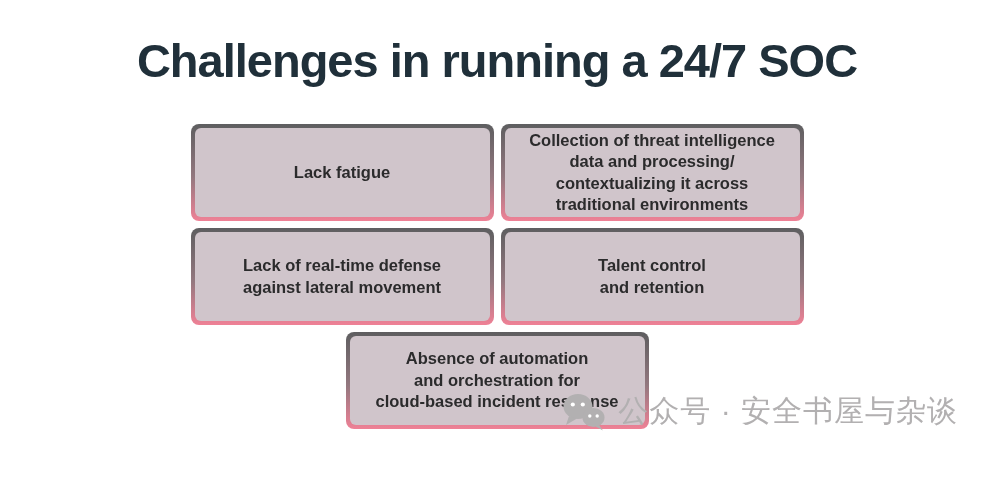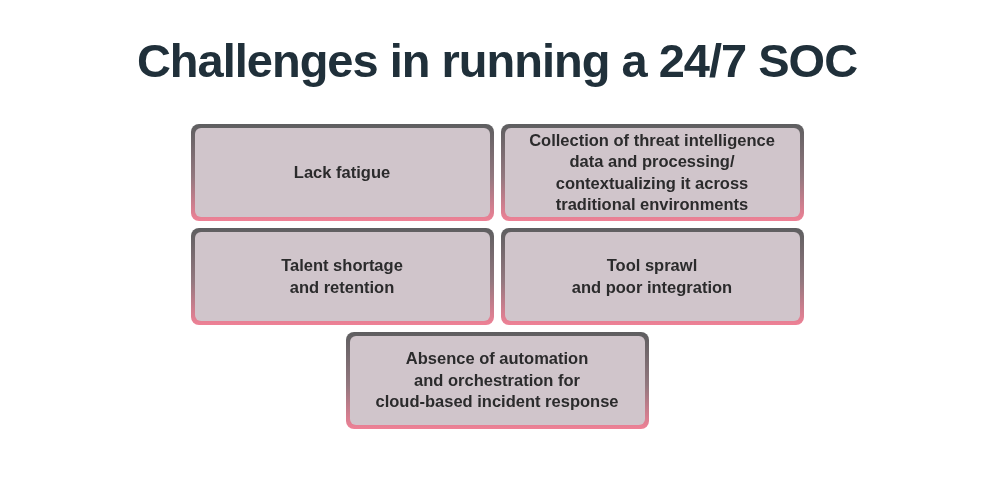--- a/index.html
+++ b/index.html
@@ -97,36 +97,55 @@
           <div class="card-text">Collection of threat intelligence
 data and processing/
 contextualizing it across
 traditional environments</div>
         </div>
       </div>
     </div>
     <div class="row">
       <div class="card">
         <div class="card-inner">
-          <div class="card-text">Talent shortage
-and retention</div>
+          <div class="card-text">Lack of real-time defense
+against lateral movement</div>
         </div>
       </div>
       <div class="card">
         <div class="card-inner">
-          <div class="card-text">Tool sprawl
-and poor integration</div>
+          <div class="card-text">Talent control
+and retention</div>
         </div>
       </div>
     </div>
     <div class="row">
       <div class="card">
         <div class="card-inner">
           <div class="card-text">Absence of automation
 and orchestration for
 cloud-based incident response</div>
         </div>
       </div>
     </div>
   </div>
 
+  <div class="watermark">
+    <span>
+      <svg width="44" height="38" viewBox="0 0 44 38" xmlns="http://www.w3.org/2000/svg">
+        <g fill="#b2b0b1">
+          <ellipse cx="16" cy="13.5" rx="14.5" ry="12.5"></ellipse>
+          <polygon points="7,23 4,32 15,25.5"></polygon>
+          <ellipse cx="31.5" cy="24.5" rx="11" ry="9.5"></ellipse>
+          <polygon points="37,32 41,37.5 33.5,33.5"></polygon>
+        </g>
+        <g fill="#ffffff">
+          <circle cx="10.8" cy="11.5" r="2.1"></circle>
+          <circle cx="20.8" cy="11.5" r="2.1"></circle>
+          <circle cx="27.8" cy="23" r="1.7"></circle>
+          <circle cx="35.2" cy="23" r="1.7"></circle>
+        </g>
+      </svg>
+    </span>
+    <span>公众号 · 安全书屋与杂谈</span>
+  </div>
 
 </div>
 
 </body></html>

